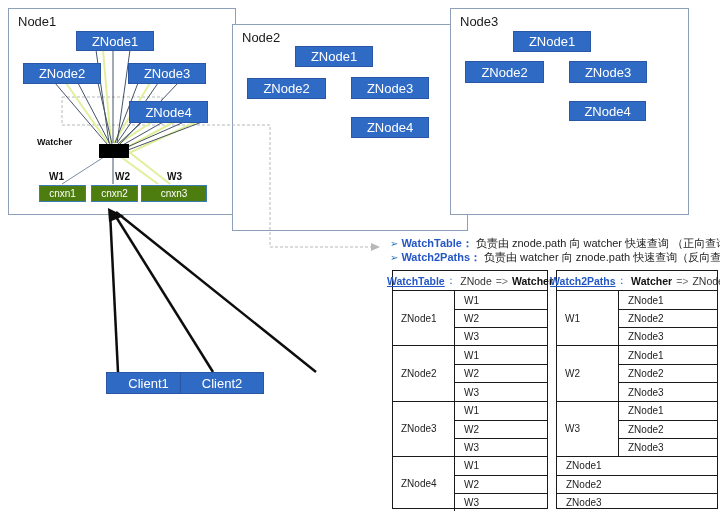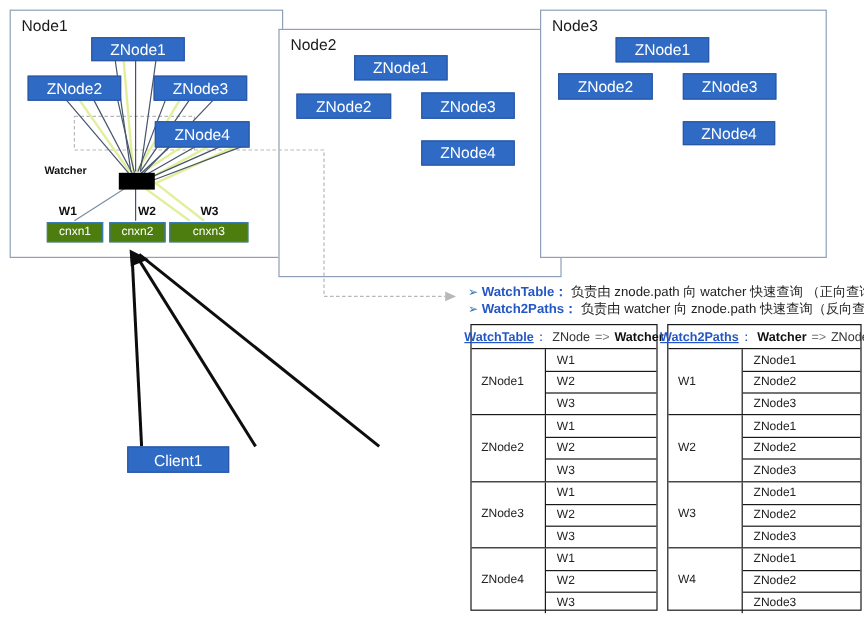--- a/index.html
+++ b/index.html
@@ -153,20 +153,21 @@
 
   <div class="nodebox" id="node3">
     <span class="nodelabel">Node3</span>
     <div class="znode z1">ZNode1</div>
     <div class="znode z2">ZNode2</div>
     <div class="znode z3">ZNode3</div>
     <div class="znode z4">ZNode4</div>
   </div>
 
   <div class="client" id="client1">Client1</div>
+  <div class="client" id="client2">Client2</div>
 
   <div class="note" id="note-0">
     <span class="nbullet">➢</span><span class="nname">WatchTable</span><span class="nname">：</span><span class="ntext">负责由 znode.path 向 watcher 快速查询 （正向查询）</span>
   </div>
   <div class="note" id="note-1">
     <span class="nbullet">➢</span><span class="nname">Watch2Paths</span><span class="nname">：</span><span class="ntext">负责由 watcher 向 znode.path 快速查询（反向查询）</span>
   </div>
 
   <div class="wtable" id="table-0">
     <div class="wheader">
@@ -239,21 +240,20 @@
         </div>
         <div class="wgroup">
           <div class="wkey">W3</div>
           <div class="wvals">
             <div class="wval">ZNode1</div>
             <div class="wval">ZNode2</div>
             <div class="wval">ZNode3</div>
           </div>
         </div>
         <div class="wgroup">
-          <div class="wkey">W4</div>
           <div class="wvals">
             <div class="wval">ZNode1</div>
             <div class="wval">ZNode2</div>
             <div class="wval">ZNode3</div>
           </div>
         </div>
       </div>
   </div>
 
 </div>

